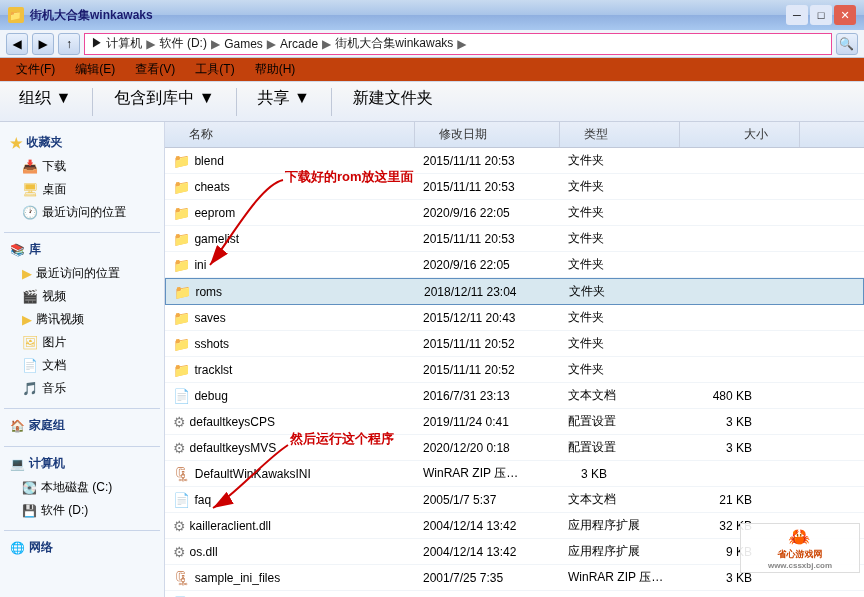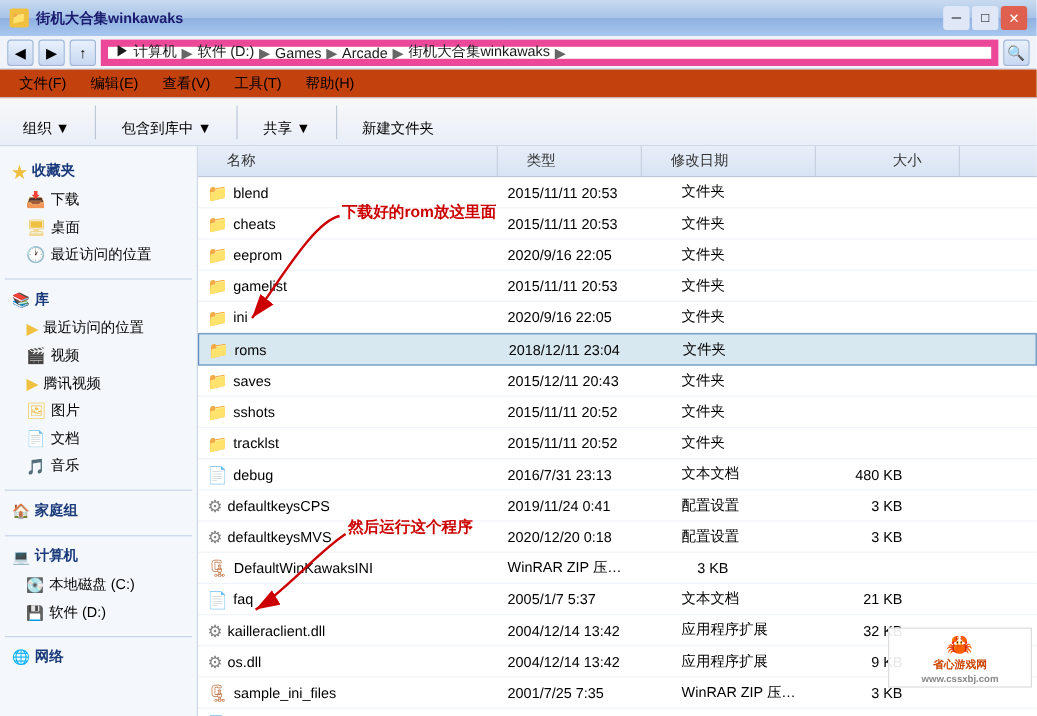--- a/index.html
+++ b/index.html
@@ -65,21 +65,21 @@
       border: 1px solid #a0b8d8;
       border-radius: 3px;
       display: flex; align-items: center; justify-content: center;
       font-size: 12px;
       cursor: pointer;
     }
     .address-path {
       flex: 1;
       height: 22px;
       background: white;
-      border: 6px solid #ec4899;
+      border: 1px solid #ec4899;
       display: flex;
       align-items: center;
       padding: 0 6px;
       font-size: 12px;
       gap: 4px;
     }
     .path-segment {
       color: #1a1a1a;
     }
     .path-sep { color: #666; }
@@ -107,23 +107,23 @@
       display: flex;
       align-items: center;
       padding: 0 8px;
       gap: 6px;
       border-bottom: 1px solid #c8d0e0;
     }
     .toolbar-btn {
       display: flex;
       flex-direction: column;
       align-items: center;
-      justify-content: flex-end;
+      justify-content: flex-start;
       padding: 2px 10px;
-      font-size: 12px;
+      font-size: 16px;
       cursor: pointer;
       border: 1px solid transparent;
       border-radius: 3px;
       height: 34px;
       gap: 2px;
     }
     .toolbar-sep {
       width: 1px;
       height: 28px;
       background: #c0c8d8;
@@ -424,22 +424,22 @@
           <span>网络</span>
         </div>
       </div>
 
     </div>
 
     <div class="file-list">
 
       <div class="file-list-header">
         <div class="col-header col-name">名称</div>
+        <div class="col-header col-date">修改日期</div>
         <div class="col-header col-type">类型</div>
-        <div class="col-header col-date">修改日期</div>
         <div class="col-header col-size">大小</div>
       </div>
 
       <div id="file-rows">
           <div class="file-row">
     <div class="file-cell file-name-cell">
       <span class="file-icon" style="color:#f0b020">📁</span>
       <span>blend</span>
     </div>
     <div class="file-cell date-cell">2015/11/11 20:53</div>

